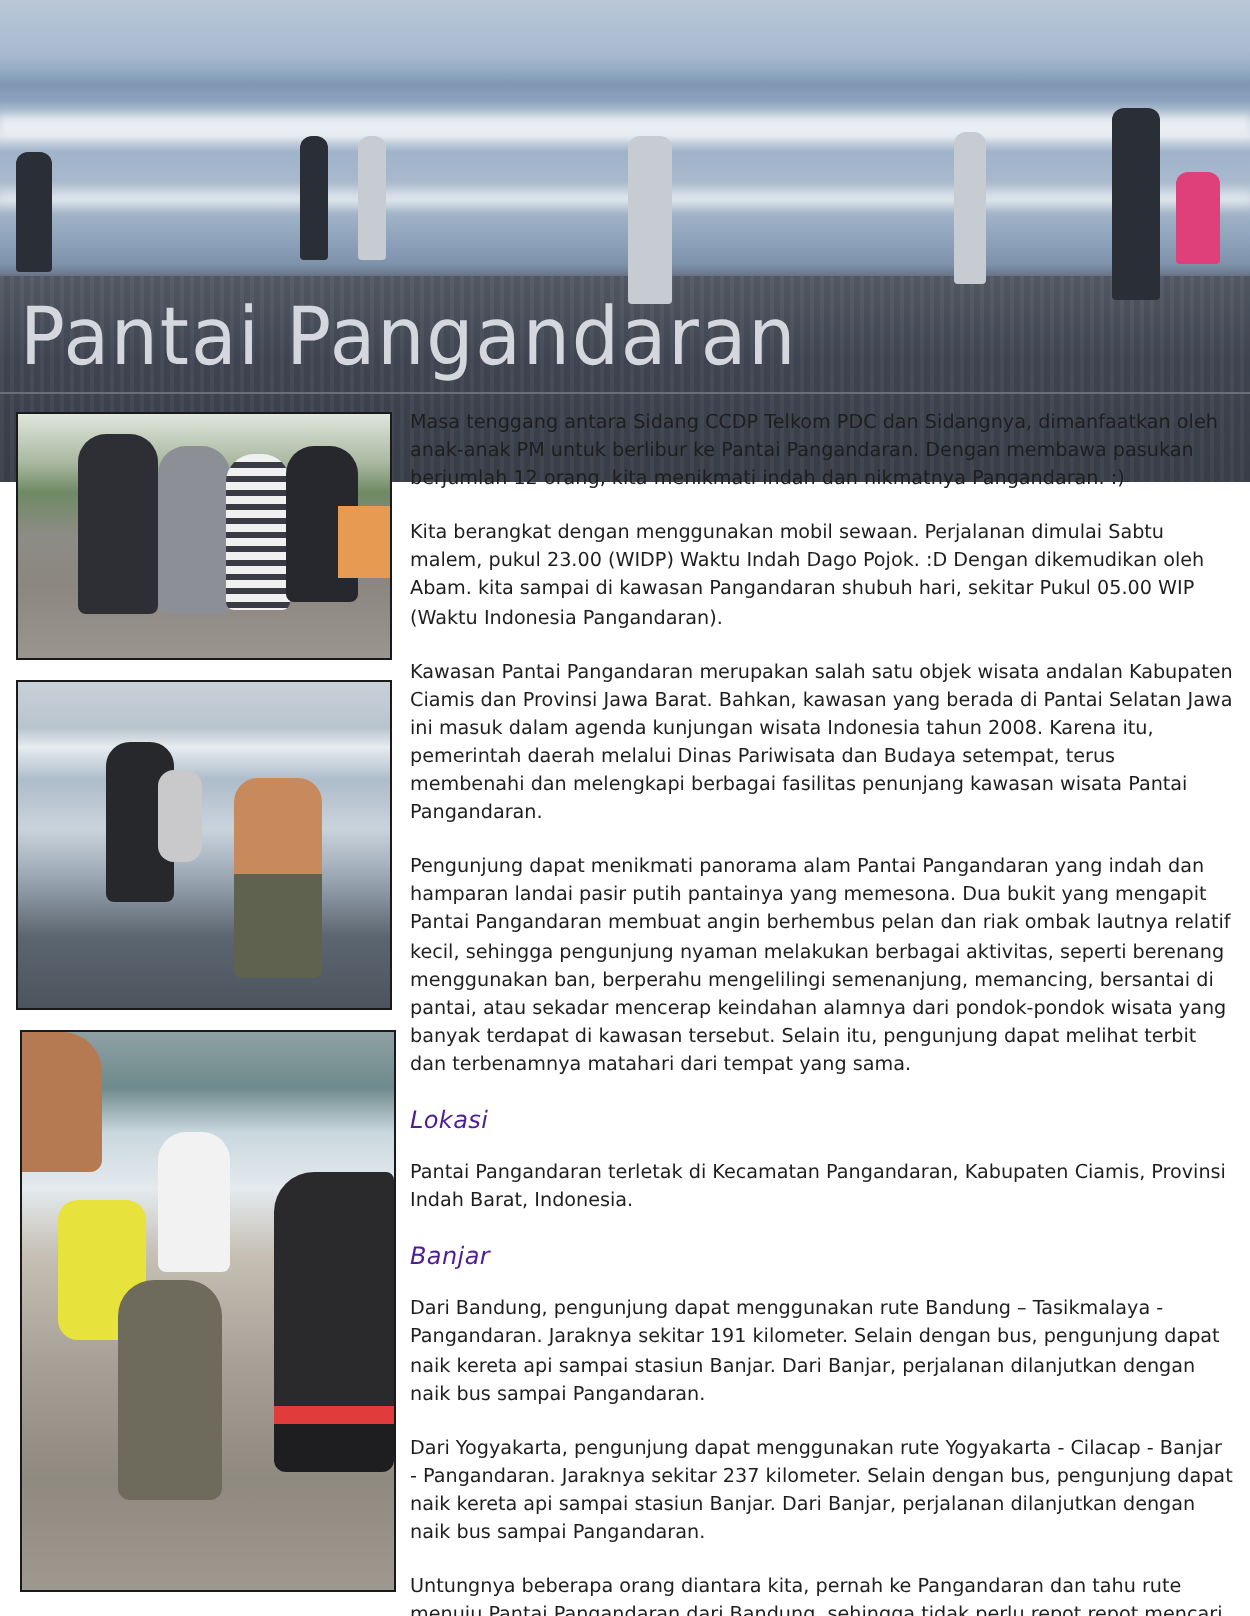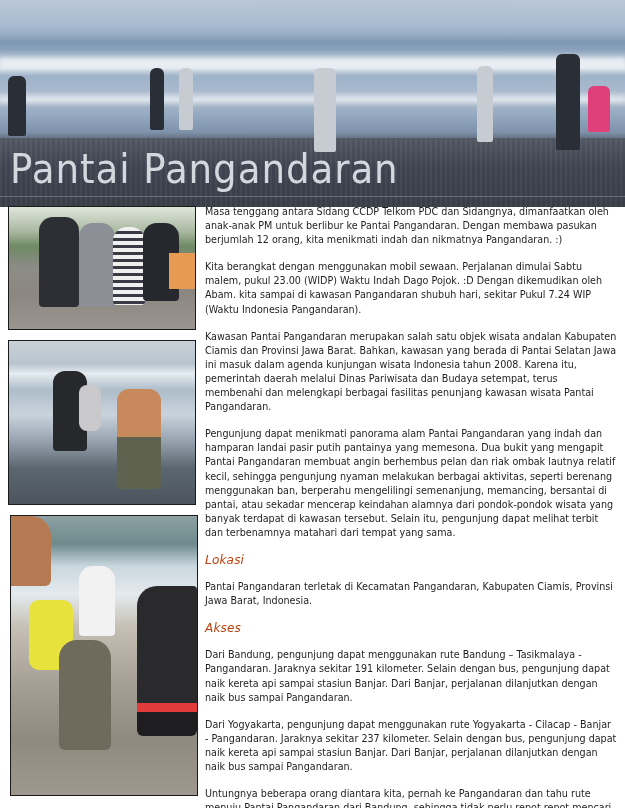--- a/index.html
+++ b/index.html
@@ -4,21 +4,21 @@
 <style>
   html, body { margin: 0; padding: 0; }
   body {
     width: 625px; height: 808px; overflow: hidden;
     background: #ffffff;
     font-family: "Liberation Sans", "DejaVu Sans", sans-serif;
     position: relative;
   }
   
   .hero {
-    position: absolute; left: 0; top: 0; width: 625px; height: 207px;
+    position: absolute; left: 0; top: 0; width: 625px; height: 241px;
     overflow: hidden;
     background: linear-gradient(180deg,
       #b9c7d8 0px, #a9bbd0 25px, #98aec6 34px,
       #7f97b3 42px, #8aa2bd 50px,
       #c8d2de 60px, #dfe5ec 68px, #9fb3c9 76px,
       #a8b9cd 90px, #d0d8e2 100px, #9eb1c6 108px,
       #8ea3bb 120px, #7e93ab 132px, #5f6a78 140px,
       #4b5260 150px, #3e4450 197px);
   }
   .hero .sand {
@@ -56,21 +56,21 @@
 
   
   .content {
     position: absolute; left: 205px; top: 205px; width: 412px;
     font-family: "DejaVu Sans", sans-serif;
     font-size: 9.6px; line-height: 14.1px; color: #1e1e1e;
   }
   .content p { margin: 0 0 13px 0; }
   .content h2 {
     margin: 2px 0 13px 0; font-size: 12px; font-weight: normal;
-    color: #c2410c; font-family: "DejaVu Sans", sans-serif;
+    color: #4c1d95; font-family: "DejaVu Sans", sans-serif;
     font-style: italic; letter-spacing: 0.2px;
   }
 </style>
 </head>
 <body>
 
 <div class="hero">
   <div class="foam1"></div>
   <div class="foam2"></div>
   <div class="sand"></div>
@@ -102,25 +102,25 @@
 <div class="photo photo3">
   <div class="shape" style="left:0px;top:0px;width:40px;height:70px;background:#b67a52;border-radius:0 20px 6px 0;"></div>
   <div class="shape" style="left:18px;top:84px;width:44px;height:70px;background:#e8e23c;border-radius:10px;"></div>
   <div class="shape" style="left:68px;top:50px;width:36px;height:70px;background:#f2f2f2;border-radius:14px 14px 4px 4px;"></div>
   <div class="shape" style="left:48px;top:124px;width:52px;height:110px;background:#6e6a5c;border-radius:18px 18px 6px 6px;"></div>
   <div class="shape" style="left:126px;top:70px;width:60px;height:150px;background:linear-gradient(180deg,#2a2a2c 0 78%,#e23b3b 78% 84%,#1e1e20 84%);border-radius:20px 4px 6px 6px;"></div>
 </div>
 
 <div class="content">
   <p>Masa tenggang antara Sidang CCDP Telkom PDC dan Sidangnya, dimanfaatkan oleh anak-anak PM untuk berlibur ke Pantai Pangandaran. Dengan membawa pasukan berjumlah 12 orang, kita menikmati indah dan nikmatnya Pangandaran. :)</p>
-  <p>Kita berangkat dengan menggunakan mobil sewaan. Perjalanan dimulai Sabtu malem, pukul 23.00 (WIDP) Waktu Indah Dago Pojok. :D Dengan dikemudikan oleh Abam. kita sampai di kawasan Pangandaran shubuh hari, sekitar Pukul 7.24 WIP (Waktu Indonesia Pangandaran).</p>
+  <p>Kita berangkat dengan menggunakan mobil sewaan. Perjalanan dimulai Sabtu malem, pukul 23.00 (WIDP) Waktu Indah Dago Pojok. :D Dengan dikemudikan oleh Abam. kita sampai di kawasan Pangandaran shubuh hari, sekitar Pukul 05.00 WIP (Waktu Indonesia Pangandaran).</p>
   <p>Kawasan Pantai Pangandaran merupakan salah satu objek wisata andalan Kabupaten Ciamis dan Provinsi Jawa Barat. Bahkan, kawasan yang berada di Pantai Selatan Jawa ini masuk dalam agenda kunjungan wisata Indonesia tahun 2008. Karena itu, pemerintah daerah melalui Dinas Pariwisata dan Budaya setempat, terus membenahi dan melengkapi berbagai fasilitas penunjang kawasan wisata Pantai Pangandaran.</p>
   <p>Pengunjung dapat menikmati panorama alam Pantai Pangandaran yang indah dan hamparan landai pasir putih pantainya yang memesona. Dua bukit yang mengapit Pantai Pangandaran membuat angin berhembus pelan dan riak ombak lautnya relatif kecil, sehingga pengunjung nyaman melakukan berbagai aktivitas, seperti berenang menggunakan ban, berperahu mengelilingi semenanjung, memancing, bersantai di pantai, atau sekadar mencerap keindahan alamnya dari pondok-pondok wisata yang banyak terdapat di kawasan tersebut. Selain itu, pengunjung dapat melihat terbit dan terbenamnya matahari dari tempat yang sama.</p>
 
   <h2>Lokasi</h2>
-  <p>Pantai Pangandaran terletak di Kecamatan Pangandaran, Kabupaten Ciamis, Provinsi Jawa Barat, Indonesia.</p>
+  <p>Pantai Pangandaran terletak di Kecamatan Pangandaran, Kabupaten Ciamis, Provinsi Indah Barat, Indonesia.</p>
 
-  <h2>Akses</h2>
+  <h2>Banjar</h2>
   <p>Dari Bandung, pengunjung dapat menggunakan rute Bandung – Tasikmalaya - Pangandaran. Jaraknya sekitar 191 kilometer. Selain dengan bus, pengunjung dapat naik kereta api sampai stasiun Banjar. Dari Banjar, perjalanan dilanjutkan dengan naik bus sampai Pangandaran.</p>
   <p>Dari Yogyakarta, pengunjung dapat menggunakan rute Yogyakarta - Cilacap - Banjar - Pangandaran. Jaraknya sekitar 237 kilometer. Selain dengan bus, pengunjung dapat naik kereta api sampai stasiun Banjar. Dari Banjar, perjalanan dilanjutkan dengan naik bus sampai Pangandaran.</p>
   <p>Untungnya beberapa orang diantara kita, pernah ke Pangandaran dan tahu rute menuju Pantai Pangandaran dari Bandung. sehingga tidak perlu repot repot mencari sopir atau menaiki kendaraan Umum.</p>
 
 </div>
 
 </body></html>

